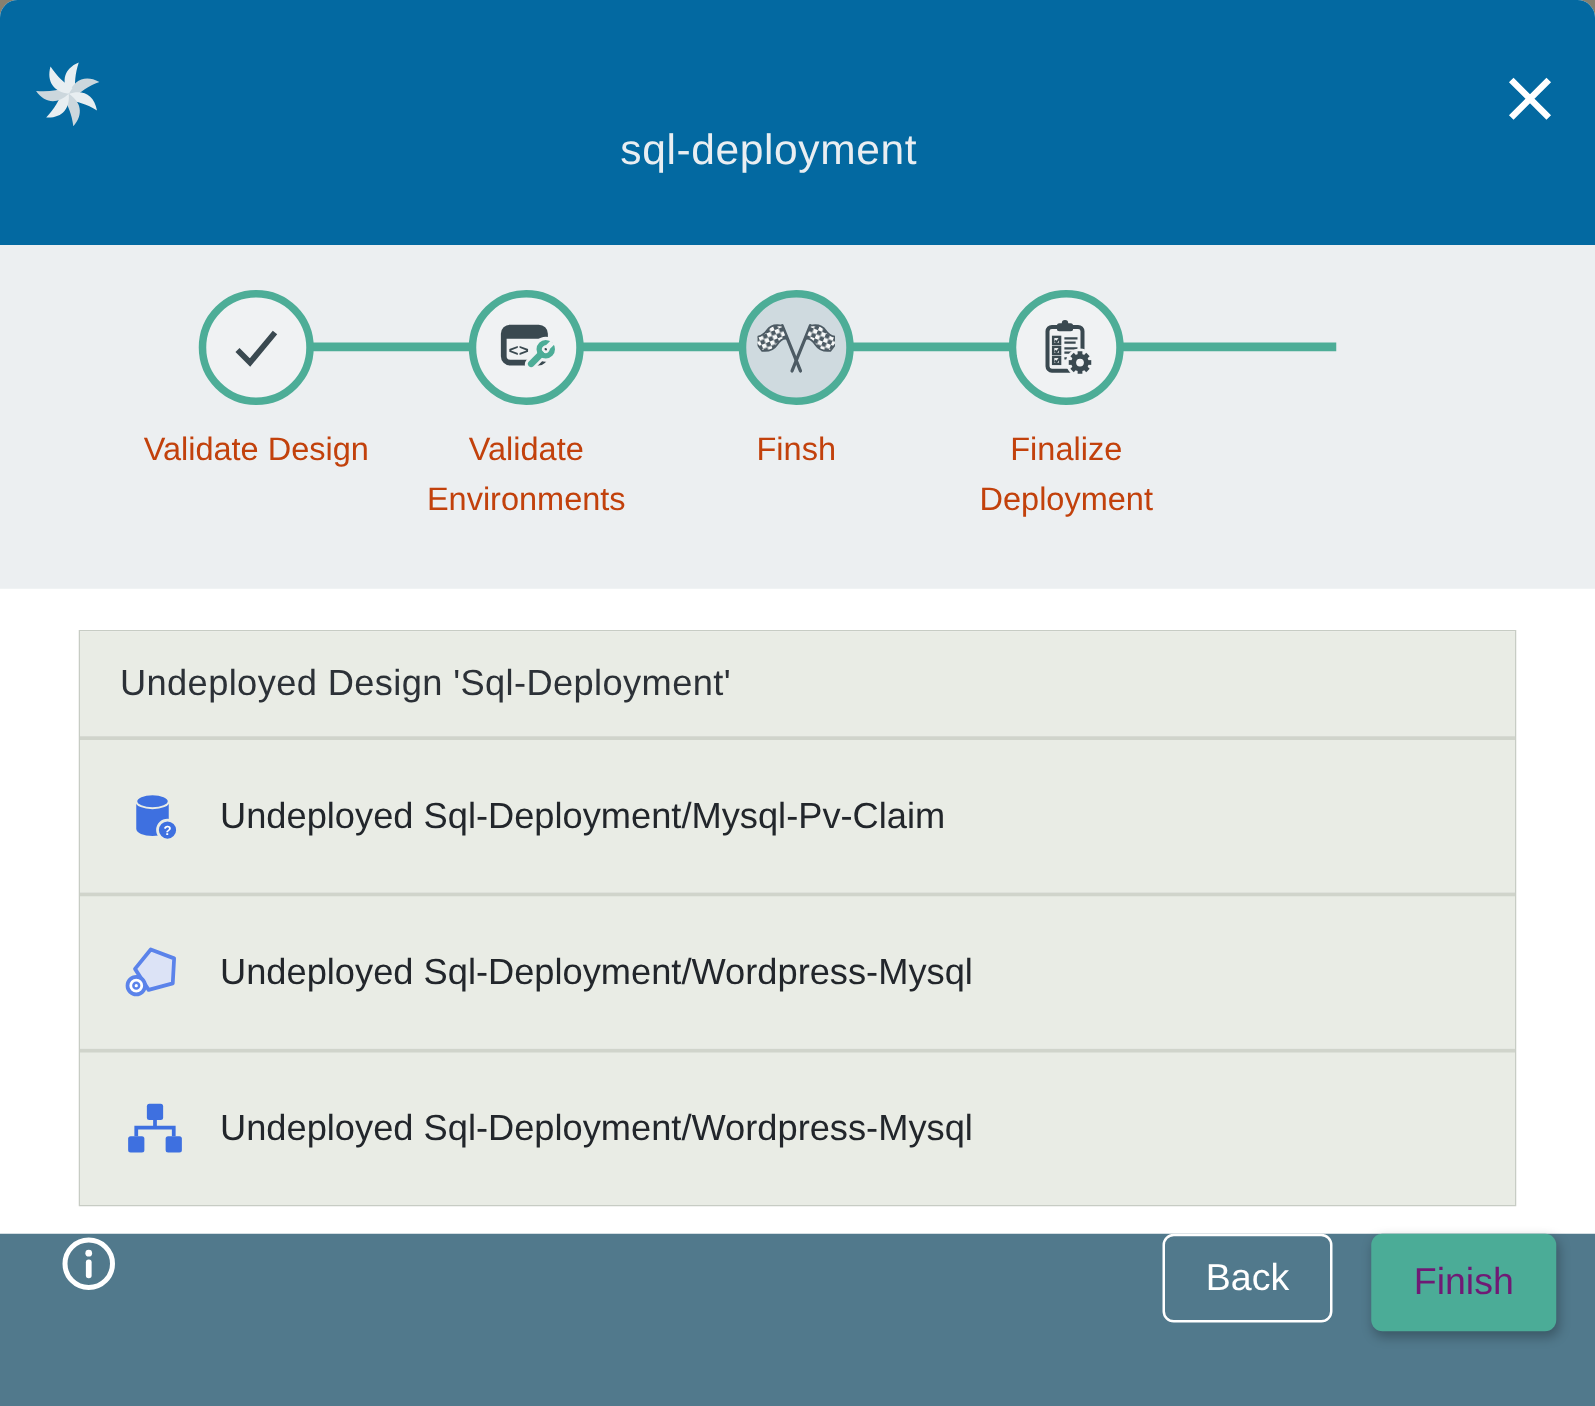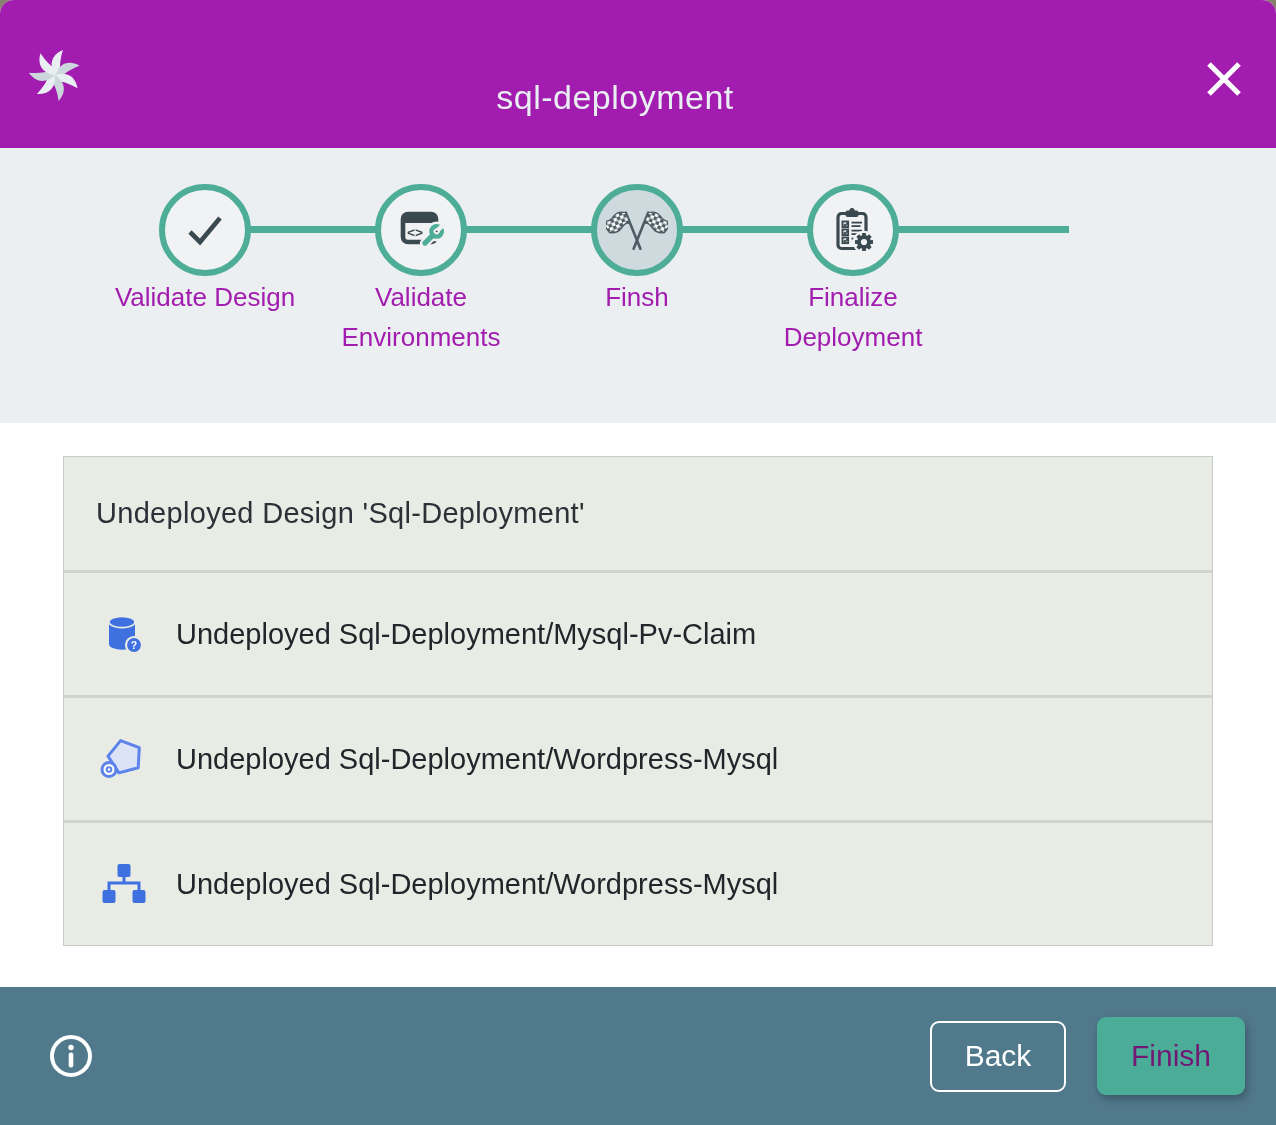--- a/index.html
+++ b/index.html
@@ -9,55 +9,55 @@
     font-family:"Liberation Sans", sans-serif;
   }
   .dialog {
     width:1276px; height:1125px;
     border-radius:14px 14px 0 0;
     overflow:hidden;
     display:flex; flex-direction:column;
     background:#ffffff;
   }
   
-  .dlg-header { height:148px; flex:none; background:#a21caf; position:relative; }
+  .dlg-header { height:196px; flex:none; background:#0369a1; position:relative; }
   .logo { position:absolute; left:27px; top:47px; width:56px; height:56px; }
   .dlg-title {
     position:absolute; top:50%; left:calc(50% - 23px); transform:translate(-50%,-50%);
     color:#e9eef2; font-size:34px; font-weight:400; letter-spacing:.5px; white-space:nowrap;
   }
   .close-btn { position:absolute; right:30px; top:57px; width:44px; height:44px;
     background:none; border:none; padding:0; cursor:pointer; }
   
   .stepper { height:275px; flex:none; background:#eceff1; position:relative; }
   .connector { position:absolute; left:205px; right:207px; top:78px; height:7px; background:#4dad97; }
   .steps { position:absolute; left:97px; top:36px; display:flex; }
   .step { width:216px; display:flex; flex-direction:column; align-items:center; }
   .circle {
     width:80px; height:80px; border:6px solid #4dad97; border-radius:50%;
     background:#f0f2f3; display:flex; align-items:center; justify-content:center;
     position:relative; z-index:1;
   }
   .circle.active { background:#cfdadf; }
   .step-label {
-    margin-top:1px; font-size:26px; line-height:40px; color:#a21caf;
+    margin-top:15px; font-size:26px; line-height:40px; color:#c2410c;
     text-align:center; max-width:190px;
   }
   
   .content { flex:1; background:#ffffff; padding:33px 63px 0 63px; }
   .card { border:1px solid #c7ccc4; }
   .row { background:#e9ece5; display:flex; align-items:center; }
   .row + .row { border-top:3px solid #d0d4cb; }
-  .design-row { height:113px; padding:0 32px; }
+  .design-row { height:84px; padding:0 32px; }
   .design-text { font-size:29px; color:#2c3137; letter-spacing:.3px; }
   .item-row { height:122px; padding-left:34px; }
   .icon-cell { width:52px; display:flex; align-items:center; justify-content:center; }
   .row-text { margin-left:26px; font-size:29px; color:#22262b; }
   
-  .dlg-footer { height:138px; flex:none; background:#51798c; display:flex; align-items:center; }
+  .dlg-footer { height:138px; flex:none; background:#51798c; display:flex; }
   .info-btn { margin-left:47px; width:48px; height:48px; background:none; border:none; padding:0; cursor:pointer; }
   .back-btn {
     margin-left:auto; width:136px; height:71px;
     border:2px solid #ffffff; border-radius:9px; background:transparent;
     color:#ffffff; font-size:30px; font-family:"Liberation Sans", sans-serif; cursor:pointer;
   }
   .finish-btn {
     margin:0 31px 0 31px; width:148px; height:78px;
     border:none; border-radius:9px; background:#4bac97;
     color:#701a75; font-size:30px; font-family:"Liberation Sans", sans-serif; cursor:pointer;

